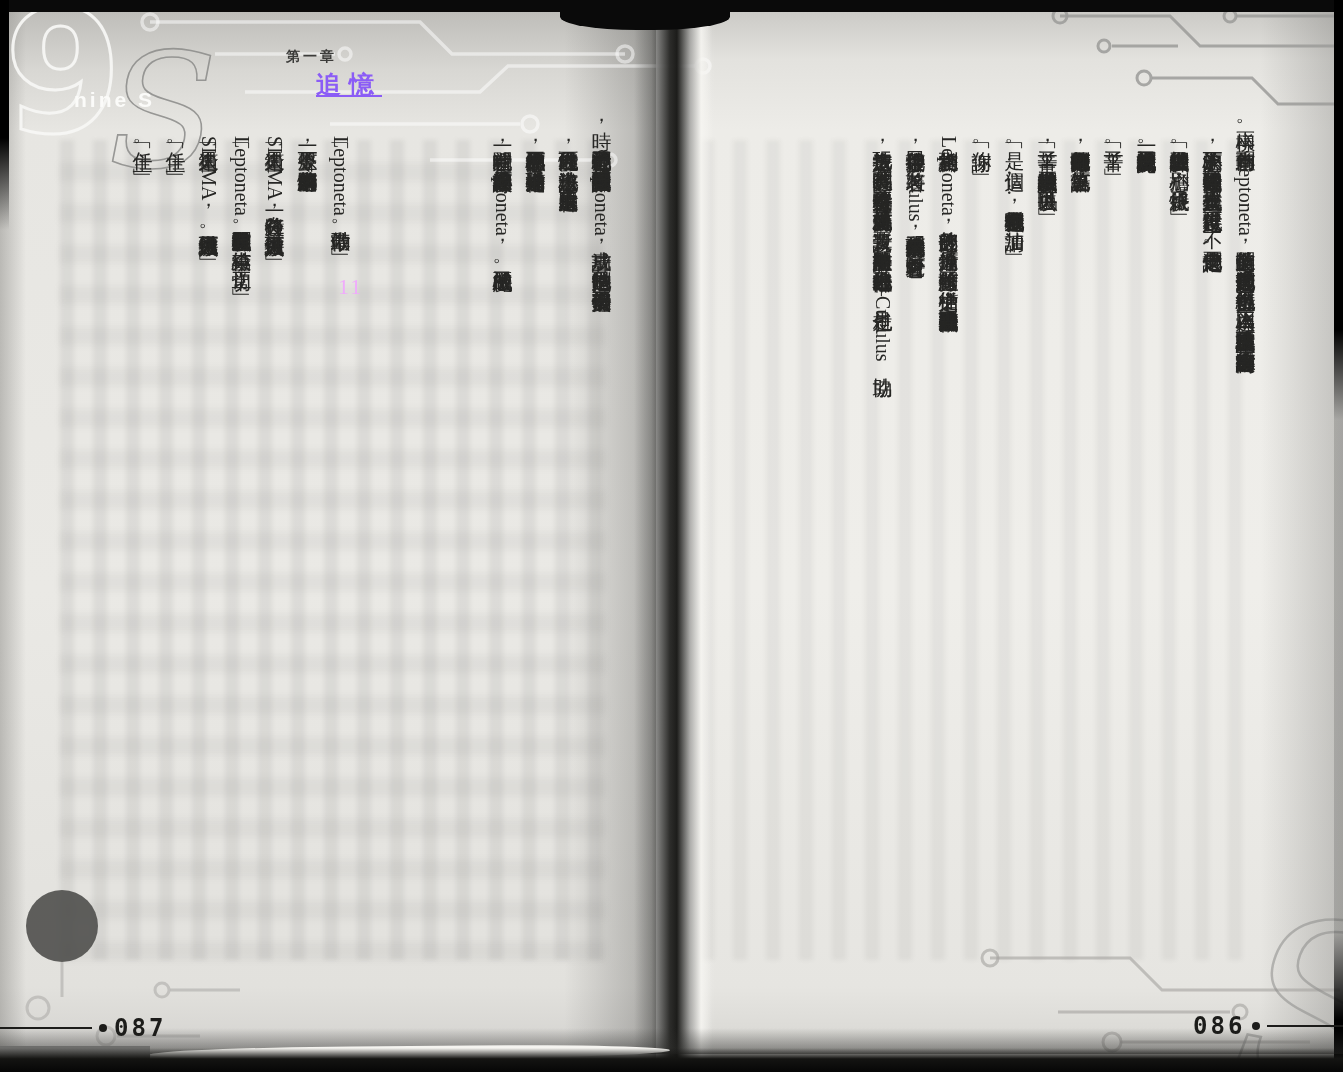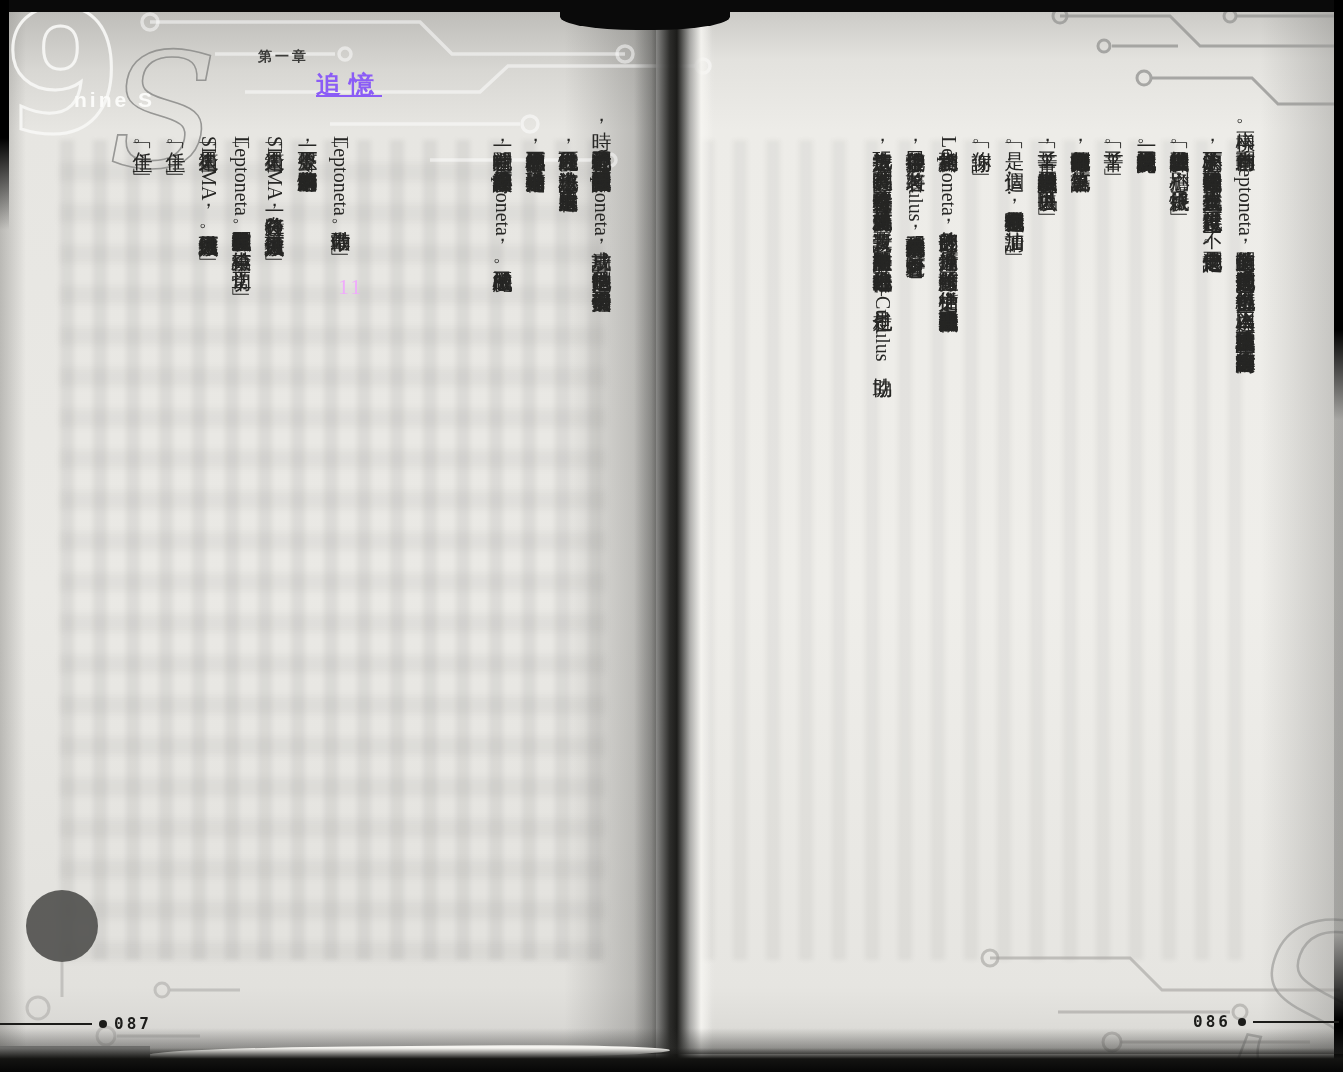--- a/index.html
+++ b/index.html
@@ -40,37 +40,37 @@
   .bottom-left-gray{position:absolute;bottom:0;left:0;width:150px;height:26px;background:#6d6d6b;}
   
   .logo-9{position:absolute;left:4px;top:-26px;font-family:"DejaVu Sans",sans-serif;
     font-weight:bold;font-size:170px;color:transparent;-webkit-text-stroke:3px #f7f7f5;
     opacity:.95;}
   .logo-S{position:absolute;left:108px;top:18px;font-family:"DejaVu Serif",serif;
     font-style:italic;font-size:160px;color:transparent;-webkit-text-stroke:1.6px #8f8f8d;
     opacity:.9;}
   .logo-nineS{position:absolute;left:26px;top:88px;font-family:"Liberation Sans","DejaVu Sans",sans-serif;
     font-weight:bold;font-size:21px;letter-spacing:3px;color:#fbfbf9;margin-left:48px;}
-  .chapter-label{position:absolute;left:258px;top:48px;font-family:"Liberation Sans","DejaVu Sans",sans-serif;
+  .chapter-label{position:absolute;left:286px;top:48px;font-family:"Liberation Sans","DejaVu Sans",sans-serif;
     font-size:14px;letter-spacing:3px;color:#3c3c3a;font-weight:bold;}
   .chapter-title{position:absolute;left:316px;top:68px;font-size:25px;font-weight:bold;
     letter-spacing:8px;color:#8b5cf6;text-decoration:underline;}
   
   .vtext{position:absolute;writing-mode:vertical-rl;text-orientation:mixed;
     font-size:20px;line-height:33px;color:#262624;}
   .vtext p{margin:0;text-indent:1em;}
   .vtext p.no-indent{text-indent:0;}
   .right-text{left:697px;top:116px;width:565px;height:848px;}
   .left-text{left:93px;top:116px;width:525px;height:848px;}
   .sec-gap{block-size:1px;margin-block-start:92px;margin-block-end:36px;}
   .sec-num{position:absolute;left:338px;top:274px;font-size:22px;letter-spacing:2px;
     color:#f0abfc;font-family:"Liberation Serif","DejaVu Serif",serif;}
   
   .folio{position:absolute;display:flex;align-items:center;gap:7px;
-    font-family:"DejaVu Sans Mono",monospace;font-weight:bold;font-size:16px;
+    font-family:"DejaVu Sans Mono",monospace;font-weight:bold;font-size:24px;
     letter-spacing:3px;color:#1c1c1a;}
   .folio-line{display:inline-block;height:2px;background:#1c1c1a;}
   .folio-dot{width:8px;height:8px;border-radius:50%;background:#1c1c1a;display:inline-block;}
   .folio-left{left:0px;top:1014px;}
   .folio-left .folio-line{width:92px;}
   .folio-right{left:1193px;top:1012px;}
   .folio-right .folio-line{width:86px;}
   
   svg.circuit{position:absolute;pointer-events:none;}
   .ghost-S{position:absolute;left:1238px;top:872px;font-family:"DejaVu Serif",serif;

